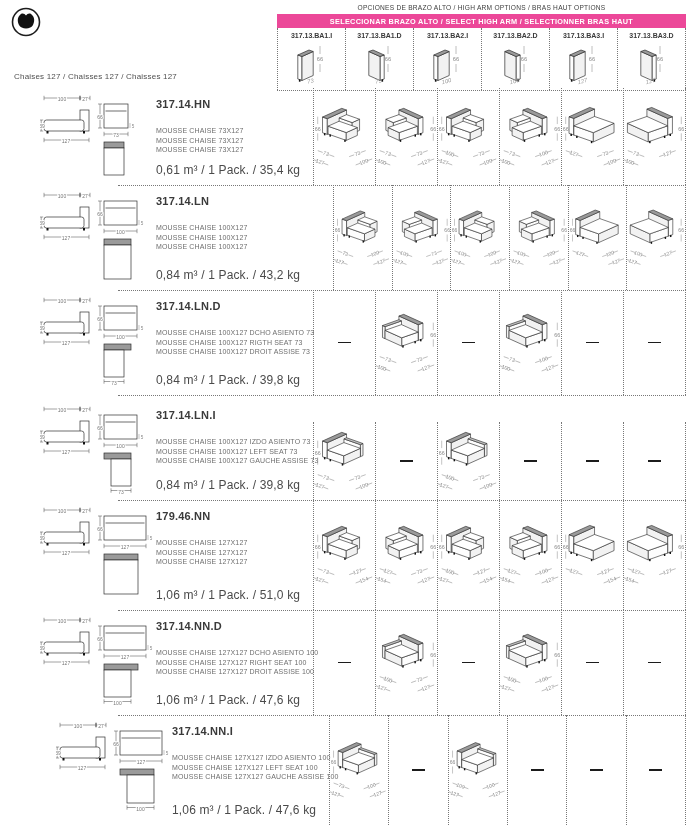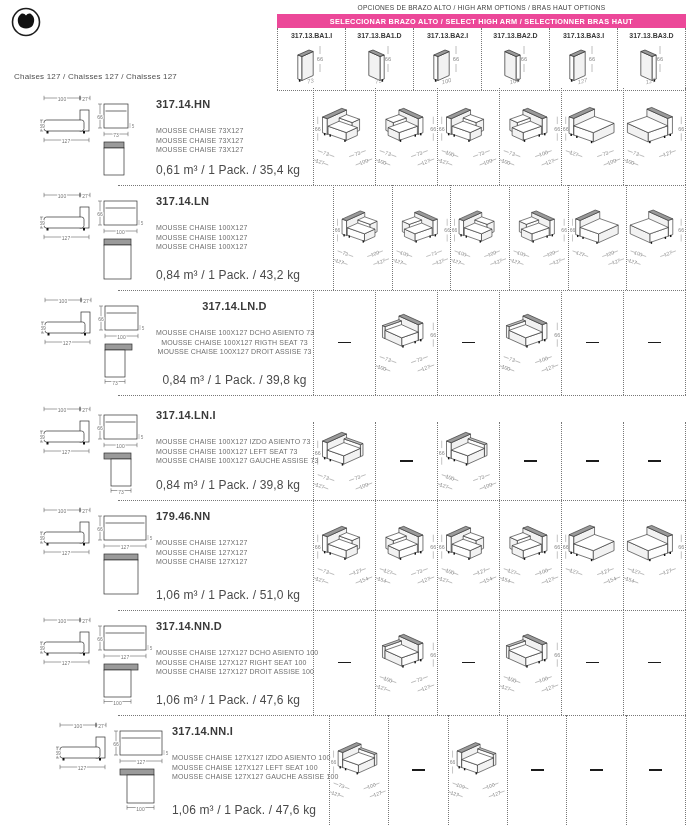--- a/index.html
+++ b/index.html
@@ -695,21 +695,21 @@
               </g>
               <g transform="translate(47,57) rotate(-20)">
                 <line x1="-9.5" y1="0" x2="-3.8" y2="0" stroke="#8a8a8a" stroke-width="0.55"></line>
                 <line x1="3.8" y1="0" x2="9.5" y2="0" stroke="#8a8a8a" stroke-width="0.55"></line>
                 <text x="0" y="1.9" font-size="5.8" fill="#8a8a8a" text-anchor="middle">127</text>
               </g>
             </svg>
           </div>
         </div>
   </section>
-      <section class="row" style="height: 105px; text-align: center;">
+      <section class="row" style="height: 105px;">
     <div class="left">
       <div class="diagrams"><svg width="113" height="95" viewBox="0 0 113 95">
               <line x1="4" y1="8" x2="40" y2="8" stroke="#555" stroke-width="0.55"></line>
               <line x1="4" y1="5.8" x2="4" y2="10.2" stroke="#555" stroke-width="0.55"></line>
               <line x1="40" y1="5.8" x2="40" y2="10.2" stroke="#555" stroke-width="0.55"></line>
               <line x1="40" y1="8" x2="50" y2="8" stroke="#555" stroke-width="0.55"></line>
               <line x1="40" y1="5.8" x2="40" y2="10.2" stroke="#555" stroke-width="0.55"></line>
               <line x1="50" y1="5.8" x2="50" y2="10.2" stroke="#555" stroke-width="0.55"></line>
               <line x1="40" y1="5.8" x2="40" y2="10.2" stroke="#555" stroke-width="0.55"></line>
               <text x="22" y="10.6" font-size="5" fill="#777" text-anchor="middle" stroke="#fff" stroke-width="2" paint-order="stroke">100</text>

